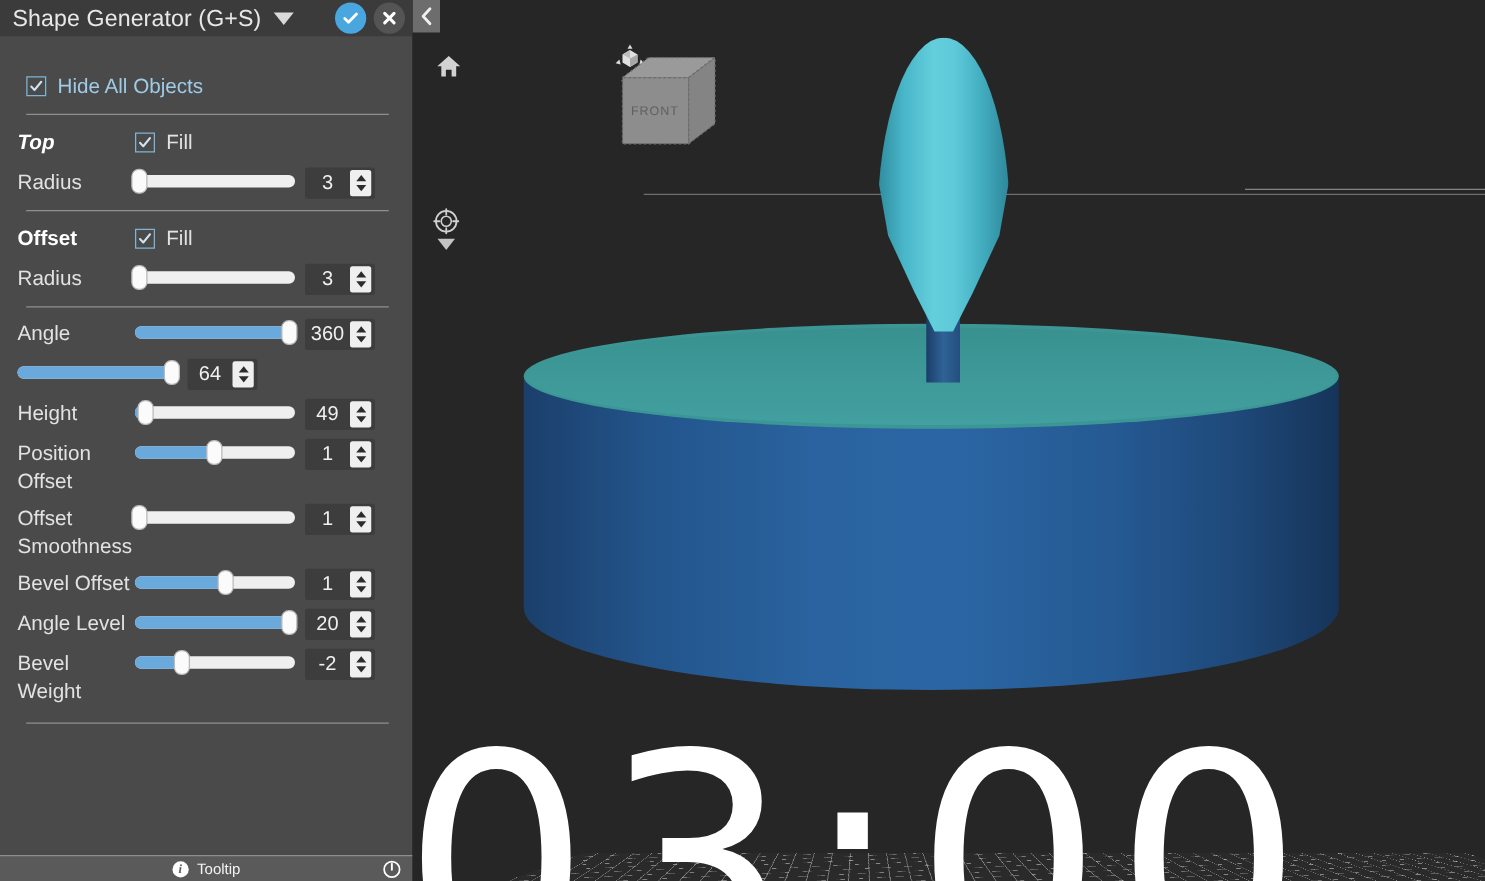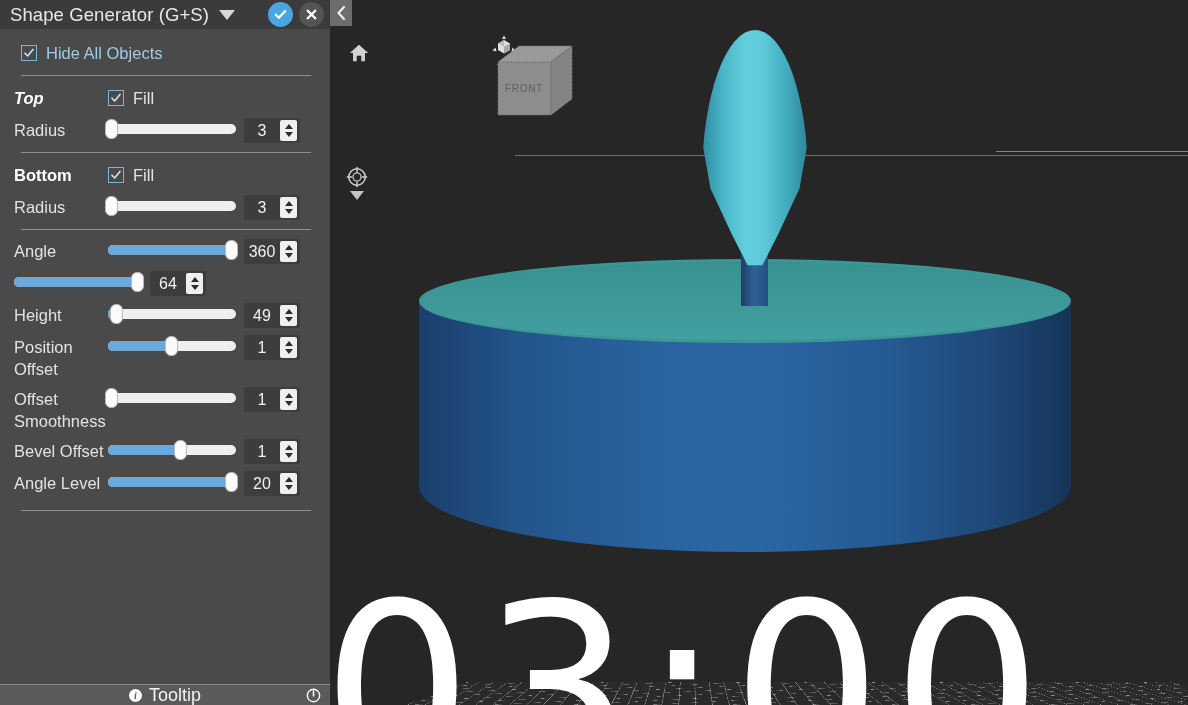--- a/index.html
+++ b/index.html
@@ -160,21 +160,21 @@
     margin: 0 auto;
   }
   .icon-i {
     width: 13px; height: 13px; border-radius: 50%;
     background: #ffffff; color: #5a5a5a;
     font-size: 10px; font-weight: bold; font-style: italic;
     display: flex; align-items: center; justify-content: center;
     font-family: "Liberation Serif", serif;
     flex: 0 0 13px;
   }
-  #tooltip-label { color: #f2f2f2; font-size: 18px; }
+  #tooltip-label { color: #f2f2f2; font-size: 12px; }
   #power-icon { position: absolute; right: 9px; top: 3px; }
 
   
   #viewport {
     position: relative;
     flex: 1 1 auto;
     height: 705px;
     background: #262626;
     overflow: hidden;
   }
@@ -304,21 +304,21 @@
       </span>
       <span class="round-btn close">
         <svg width="15" height="15" viewBox="0 0 16 16">
           <path d="M4 4 L12 12 M12 4 L4 12" stroke="#ffffff" stroke-width="2.6" stroke-linecap="round"></path>
         </svg>
       </span>
     </div>
 
     <div id="panel-body">
 
-      <div class="row" style="margin-top:11px;padding-left:7px;">
+      <div class="row" style="margin-top:27px;padding-left:7px;">
         <span class="cbox">
           <svg width="12" height="12" viewBox="0 0 12 12">
             <path d="M2 6.2 L4.6 9 L10 2.4" stroke="#cfe4f2" stroke-width="1.6" fill="none" stroke-linecap="round" stroke-linejoin="round"></path>
           </svg>
         </span>
         <span class="lbl blue">Hide All Objects</span>
       </div>
 
       <div class="hr"></div>
 
@@ -344,21 +344,21 @@
           <span class="spin">
             <span class="up"></span>
             <span class="dn"></span>
           </span>
         </span>
       </div>
 
       <div class="hr"></div>
 
       <div class="row">
-        <span class="lbl bold" style="width:94px;flex:0 0 94px;">Bottom</span>
+        <span class="lbl bold" style="width:94px;flex:0 0 94px;">Offset</span>
         <span class="cbox">
           <svg width="12" height="12" viewBox="0 0 12 12">
             <path d="M2 6.2 L4.6 9 L10 2.4" stroke="#cfe4f2" stroke-width="1.6" fill="none" stroke-linecap="round" stroke-linejoin="round"></path>
           </svg>
         </span>
         <span class="lbl">Fill</span>
       </div>
 
       <div class="srow">
         <span class="name">Radius</span>
@@ -470,20 +470,35 @@
           </div>
           <div class="srow">
             <span class="name">Angle Level</span>
             <span class="slider">
               <span class="track"></span>
               <span class="fill" style="width:96%"></span>
               <span class="knob" style="left:96%"></span>
             </span>
             <span class="numbox">
               <span class="numval">20</span>
+              <span class="spin">
+                <span class="up"></span>
+                <span class="dn"></span>
+              </span>
+            </span>
+          </div>
+          <div class="srow">
+            <span class="name">Bevel Weight</span>
+            <span class="slider">
+              <span class="track"></span>
+              <span class="fill" style="width:29%"></span>
+              <span class="knob" style="left:29%"></span>
+            </span>
+            <span class="numbox">
+              <span class="numval">-2</span>
               <span class="spin">
                 <span class="up"></span>
                 <span class="dn"></span>
               </span>
             </span>
           </div>
         </div>
 
       <div class="hr" style="margin-top:14px;"></div>
     </div>

